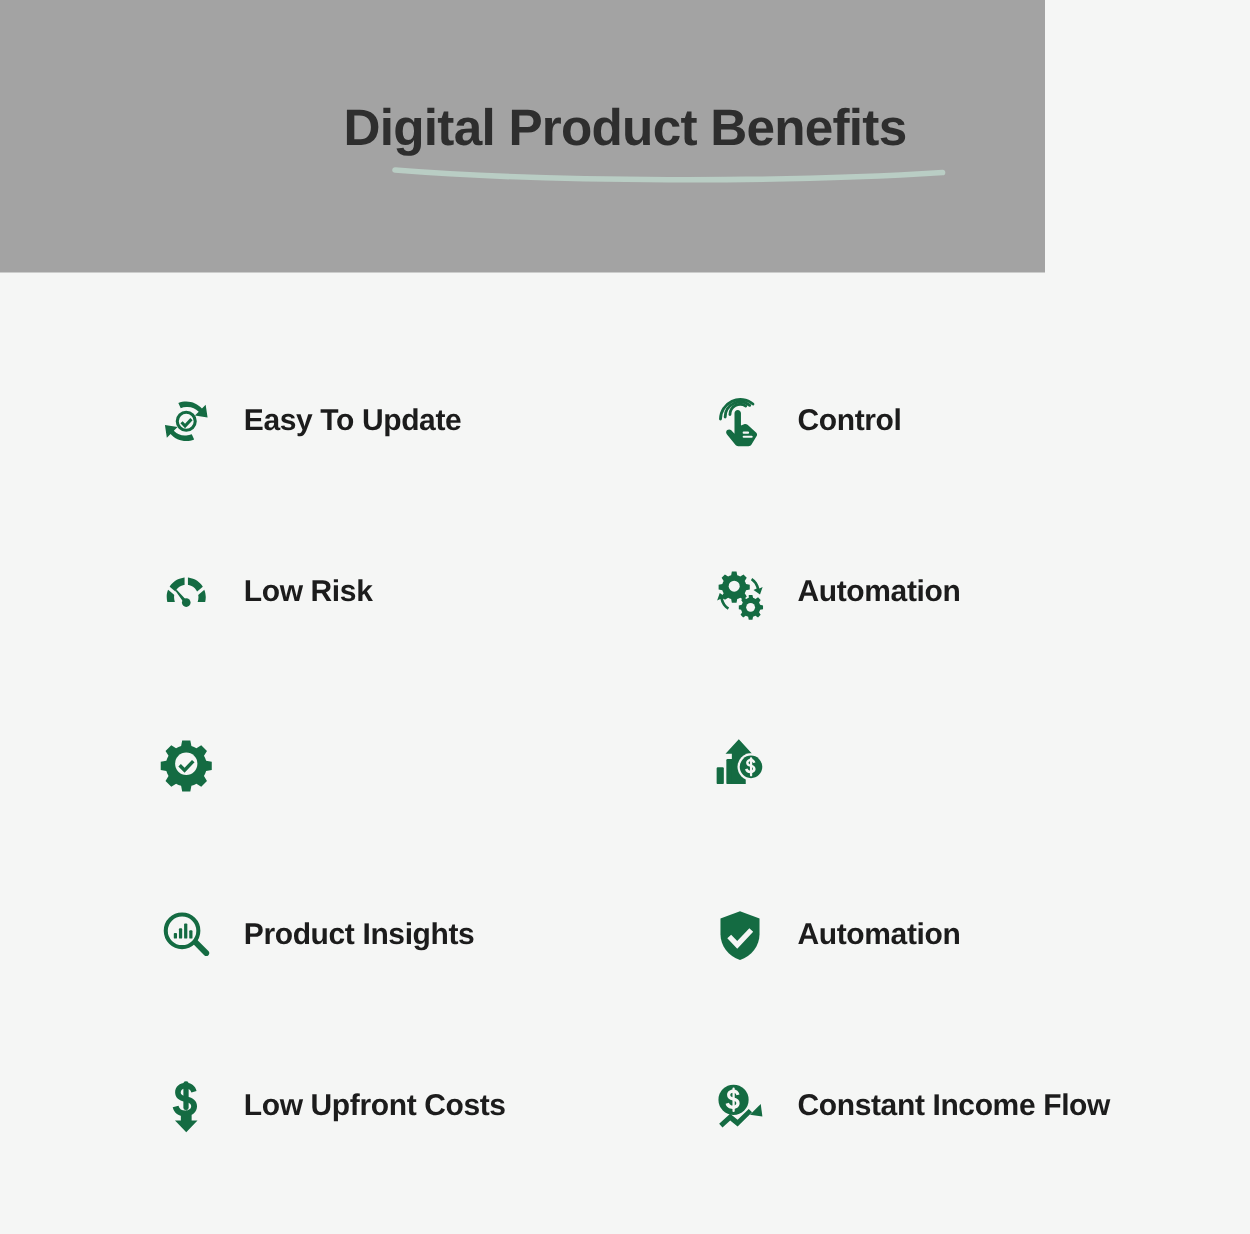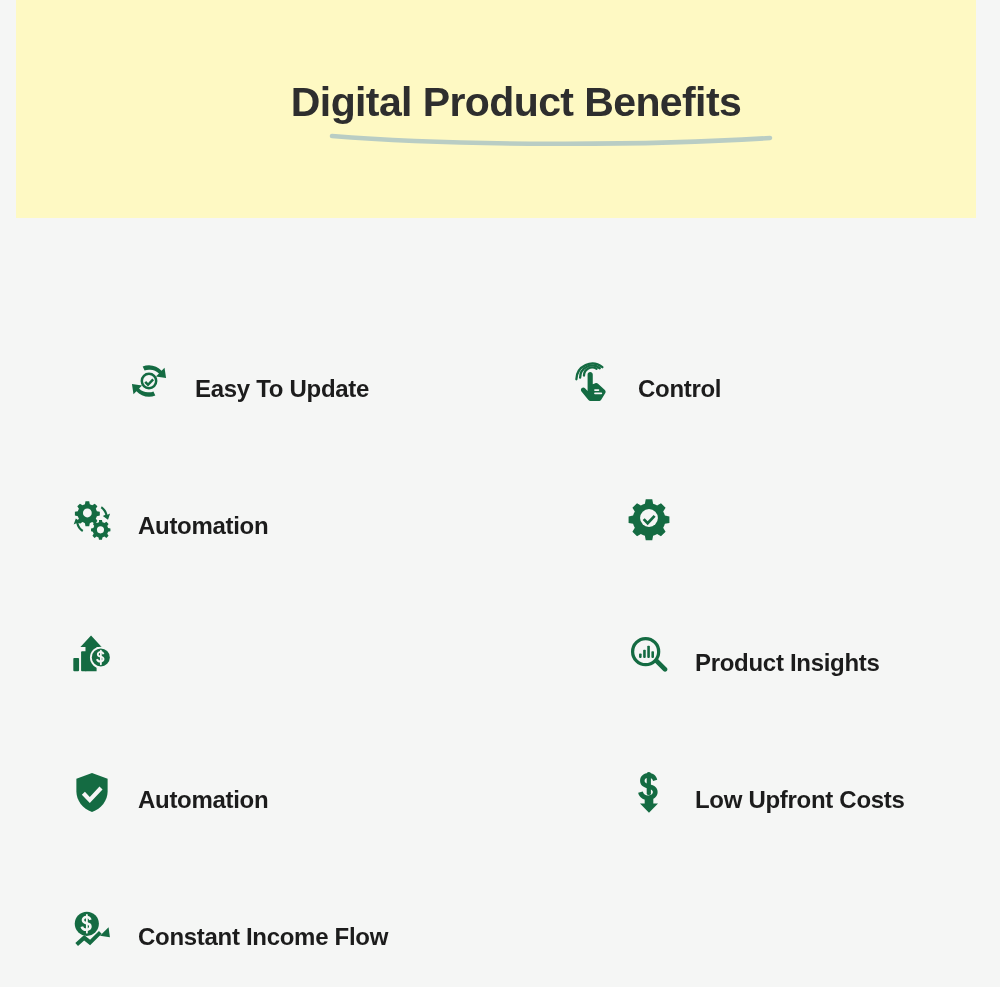--- a/index.html
+++ b/index.html
@@ -18,24 +18,24 @@
     position: relative;
     width: 1000px;
     height: 987px;
     background: #f5f6f5;
   }
 
   
   .header-band {
     position: absolute;
     top: 0;
-    left: 16px;
-    width: 960px;
+    left: 0;
+    width: 836px;
     height: 218px;
-    background: #fef9c3;
+    background: #a3a3a3;
   }
 
   .page-title {
     position: absolute;
     top: 78px;
     left: 0;
     width: 1000px;
     text-align: center;
     font-size: 41px;
     font-weight: bold;
@@ -62,21 +62,21 @@
     display: grid;
     grid-template-columns: 500px 500px;
     grid-template-rows: repeat(5, 137px);
     align-content: start;
     padding-top: 50px;
     box-sizing: border-box;
   }
 
   .benefit-item {
     display: flex;
-    align-items: flex-end;
+    align-items: center;
     gap: 22px;
   }
 
   .benefit-item.col-left  { padding-left: 125px; }
   .benefit-item.col-right { padding-left: 68px; }
 
   .benefit-icon {
     flex: 0 0 auto;
     width: 48px;
     height: 48px;
@@ -136,20 +136,39 @@
           </g>
           <g fill="#f5f6f5">
             <rect x="26.2" y="36" width="8.4" height="1.8" rx="0.9"></rect>
             <rect x="26.2" y="32.6" width="5.4" height="1.8" rx="0.9"></rect>
           </g>
         </svg>
       </span>
       <span class="benefit-label">Control</span>
     </div>
 
+    <div class="benefit-item col-left">
+      <span class="benefit-icon">
+        <svg width="46" height="46" viewBox="0 0 48 48">
+          <g fill="#146b42">
+            <path d="M24 11.5c-9 0-16.3 7.3-16.3 16.3 0 1.4.2 2.8.5 4.1h6.3c-.4-1.3-.7-2.7-.7-4.1 0-5.6 4.6-10.2 10.2-10.2S34.2 22.2 34.2 27.8c0 1.4-.2 2.8-.7 4.1h6.3c.3-1.3.5-2.7.5-4.1 0-9-7.3-16.3-16.3-16.3z"></path>
+          </g>
+          <g fill="#f5f6f5">
+            <rect x="22.6" y="9.5" width="2.8" height="10" transform="rotate(0 24 14)"></rect>
+            <rect x="10" y="17" width="2.8" height="10" transform="rotate(-50 11.4 22)"></rect>
+            <rect x="35.2" y="17" width="2.8" height="10" transform="rotate(50 36.6 22)"></rect>
+          </g>
+          <g fill="#146b42">
+            <path d="M24 30.3l-7.6-8.1c-.6-.7-1.6.3-1 1l6.2 8.7 2.4-1.6z"></path>
+            <circle cx="24" cy="32.4" r="3.6"></circle>
+          </g>
+        </svg>
+      </span>
+      <span class="benefit-label">Low Risk</span>
+    </div>
 
     <div class="benefit-item col-right">
       <span class="benefit-icon">
         <svg width="46" height="46" viewBox="0 0 48 48">
           <g fill="#146b42">
             <path d="M17.2 6.5h3.9l.6 3.1c.9.25 1.75.6 2.5 1.1l2.7-1.7 2.75 2.75-1.7 2.7c.5.75.85 1.6 1.1 2.5l3.1.6v3.9l-3.1.6c-.25.9-.6 1.75-1.1 2.5l1.7 2.7-2.75 2.75-2.7-1.7c-.75.5-1.6.85-2.5 1.1l-.6 3.1h-3.9l-.6-3.1c-.9-.25-1.75-.6-2.5-1.1l-2.7 1.7-2.75-2.75 1.7-2.7c-.5-.75-.85-1.6-1.1-2.5l-3.1-.6v-3.9l3.1-.6c.25-.9.6-1.75 1.1-2.5l-1.7-2.7 2.75-2.75 2.7 1.7c.75-.5 1.6-.85 2.5-1.1z"></path>
           </g>
           <circle cx="19.15" cy="18.75" r="4.6" fill="#f5f6f5"></circle>
           <g fill="#146b42">
             <path d="M31.3 26h3.1l.5 2.45c.72.2 1.4.48 2 .88l2.15-1.35 2.2 2.2-1.35 2.15c.4.6.68 1.28.88 2l2.45.5v3.1l-2.45.5c-.2.72-.48 1.4-.88 2l1.35 2.15-2.2 2.2-2.15-1.35c-.6.4-1.28.68-2 .88l-.5 2.45h-3.1l-.5-2.45c-.72-.2-1.4-.48-2-.88l-2.15 1.35-2.2-2.2 1.35-2.15c-.4-.6-.68-1.28-.88-2L23 37.93v-3.1l2.45-.5c.2-.72.48-1.4.88-2l-1.35-2.15 2.2-2.2 2.15 1.35c.6-.4 1.28-.68 2-.88z"></path>

